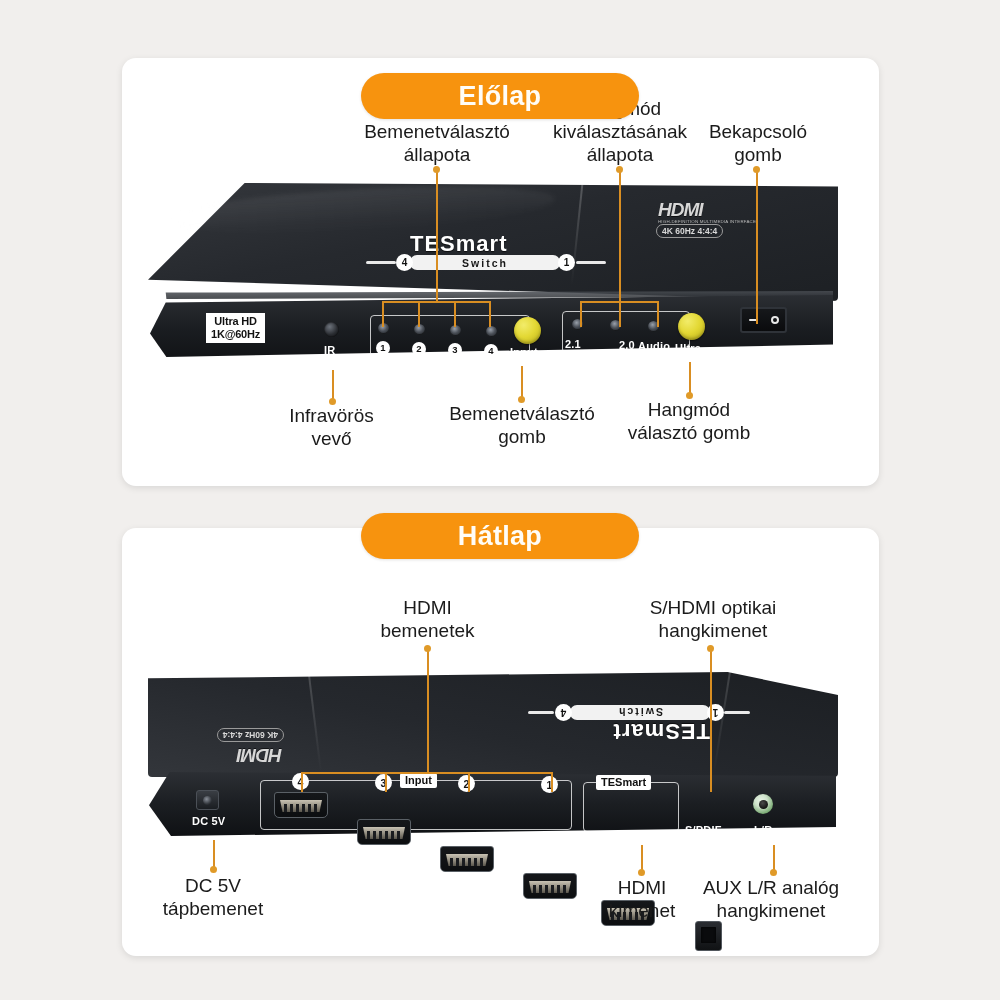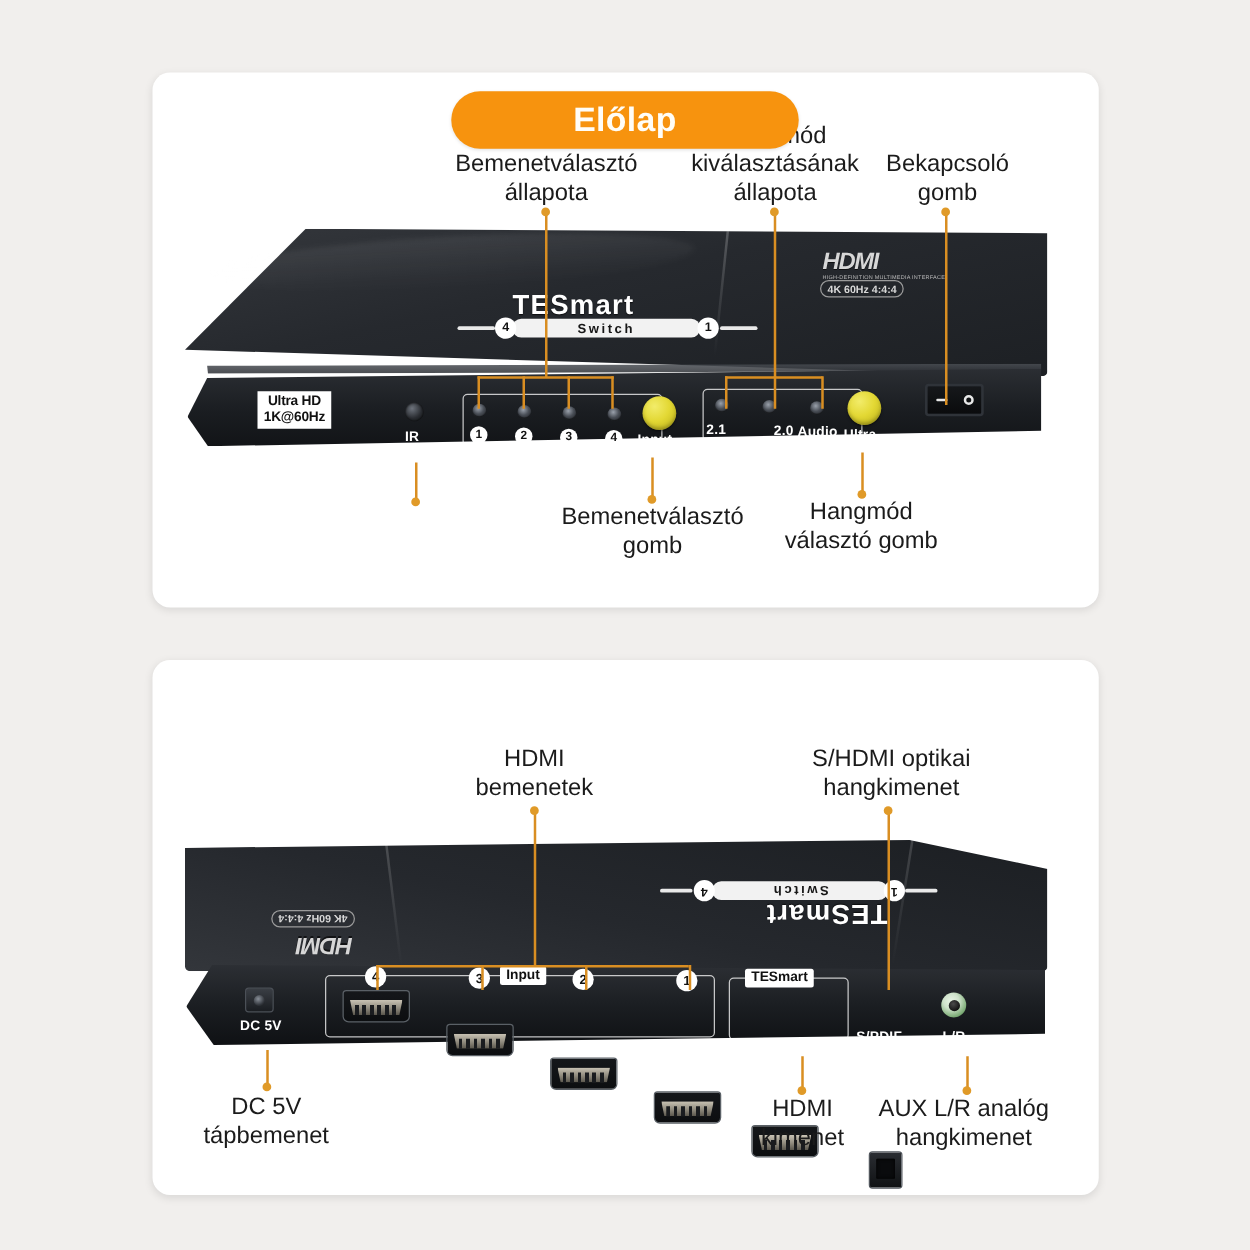--- a/index.html
+++ b/index.html
@@ -455,33 +455,36 @@
     <div class="fitem lbl-white" style="left:527px; top:159px;">Ultra</div>
 
     <div class="fitem rocker" style="left:592px; top:124px;">
       <span class="dash"></span>
       <span class="circ"></span>
     </div>
   </div>
 
   <div class="cl-line" style="left:332px; top:370px; height:32px;"></div>
   <div class="cl-dot" style="left:329px; top:398px;"></div>
+  <div class="callout" style="left:264px; top:404px; width:135px;">Infravörös
+vevő</div>
 
   <div class="cl-line" style="left:521px; top:366px; height:34px;"></div>
   <div class="cl-dot" style="left:518px; top:396px;"></div>
   <div class="callout" style="left:434px; top:402px; width:176px;">Bemenetválasztó
 gomb</div>
 
   <div class="cl-line" style="left:689px; top:362px; height:34px;"></div>
   <div class="cl-dot" style="left:686px; top:392px;"></div>
   <div class="callout" style="left:614px; top:398px; width:150px;">Hangmód
 választó gomb</div>
 
   <div class="card" id="card-rear"></div>
 
+  <div class="pill" id="pill-rear">Hátlap</div>
 
   <div class="callout" style="left:355px; top:596px; width:145px;">HDMI
 bemenetek</div>
   <div class="callout" style="left:630px; top:596px; width:166px;">S/HDMI optikai
 hangkimenet</div>
 
   <div class="cl-dot" style="left:424px; top:645px;"></div>
   <div class="cl-line" style="left:427px; top:651px; height:122px;"></div>
   <div class="cl-hbar" style="left:301px; top:772px; width:250px;"></div>
   <div class="cl-drop" style="left:301px; top:772px; height:20px;"></div>

